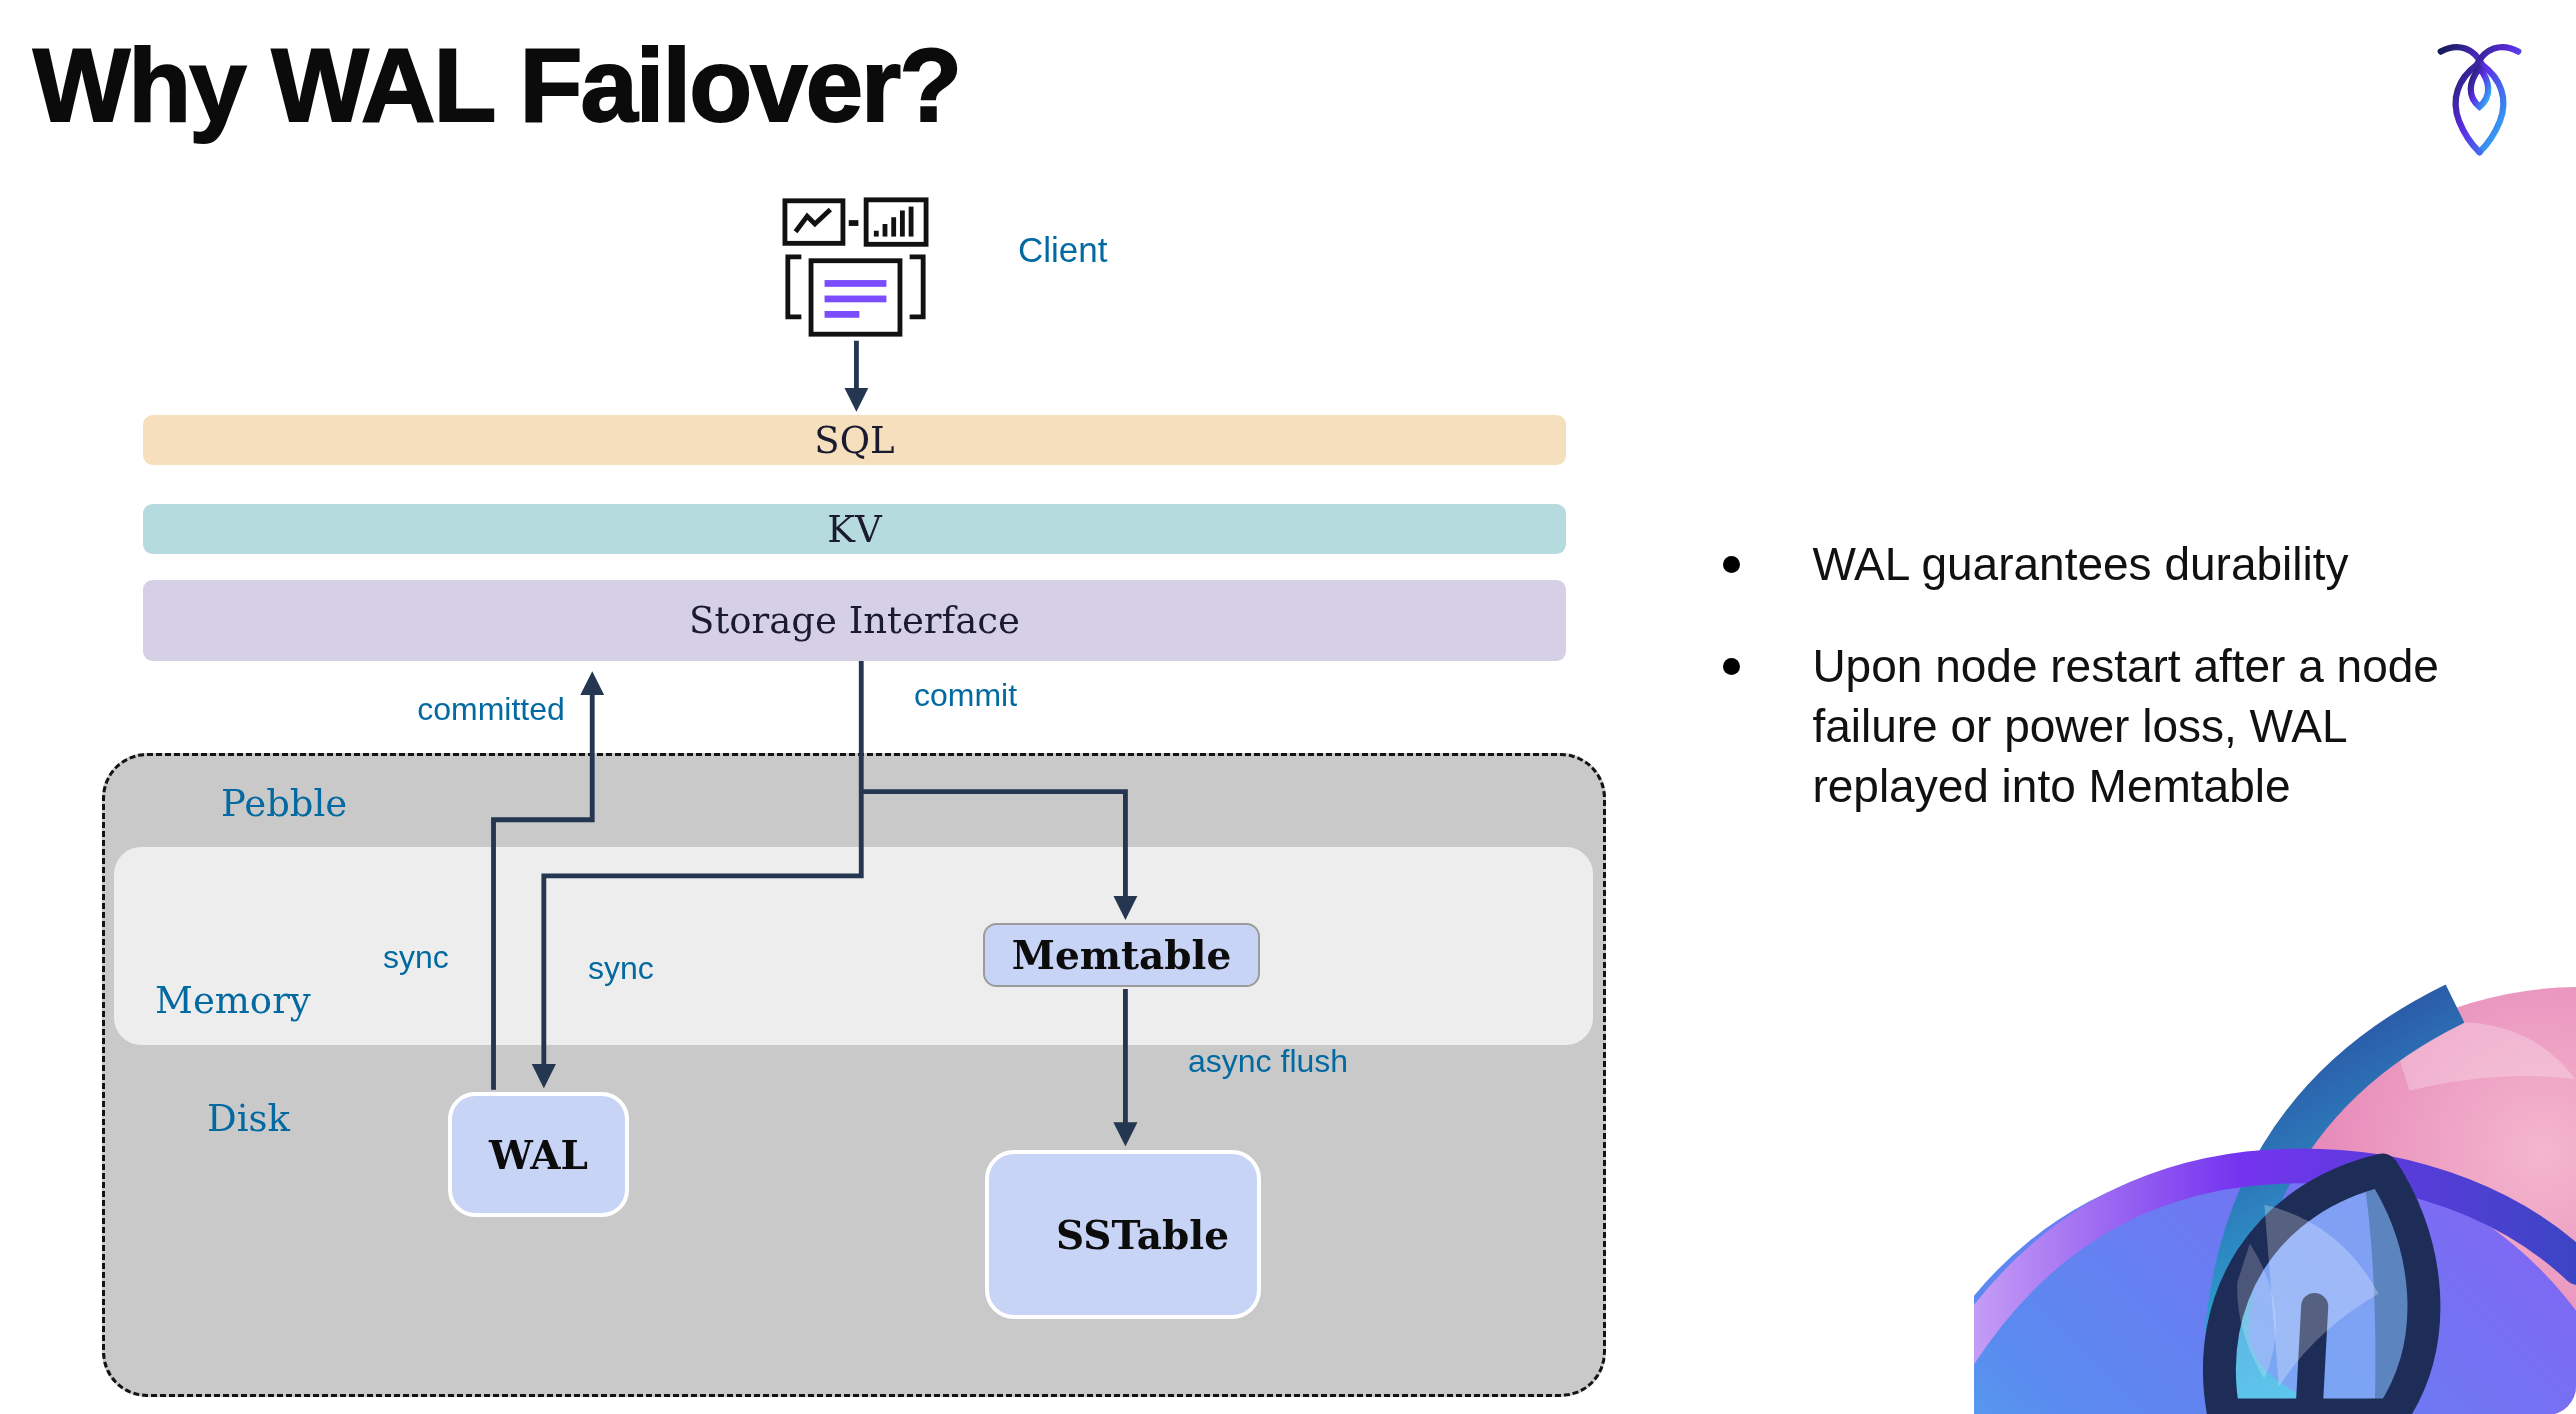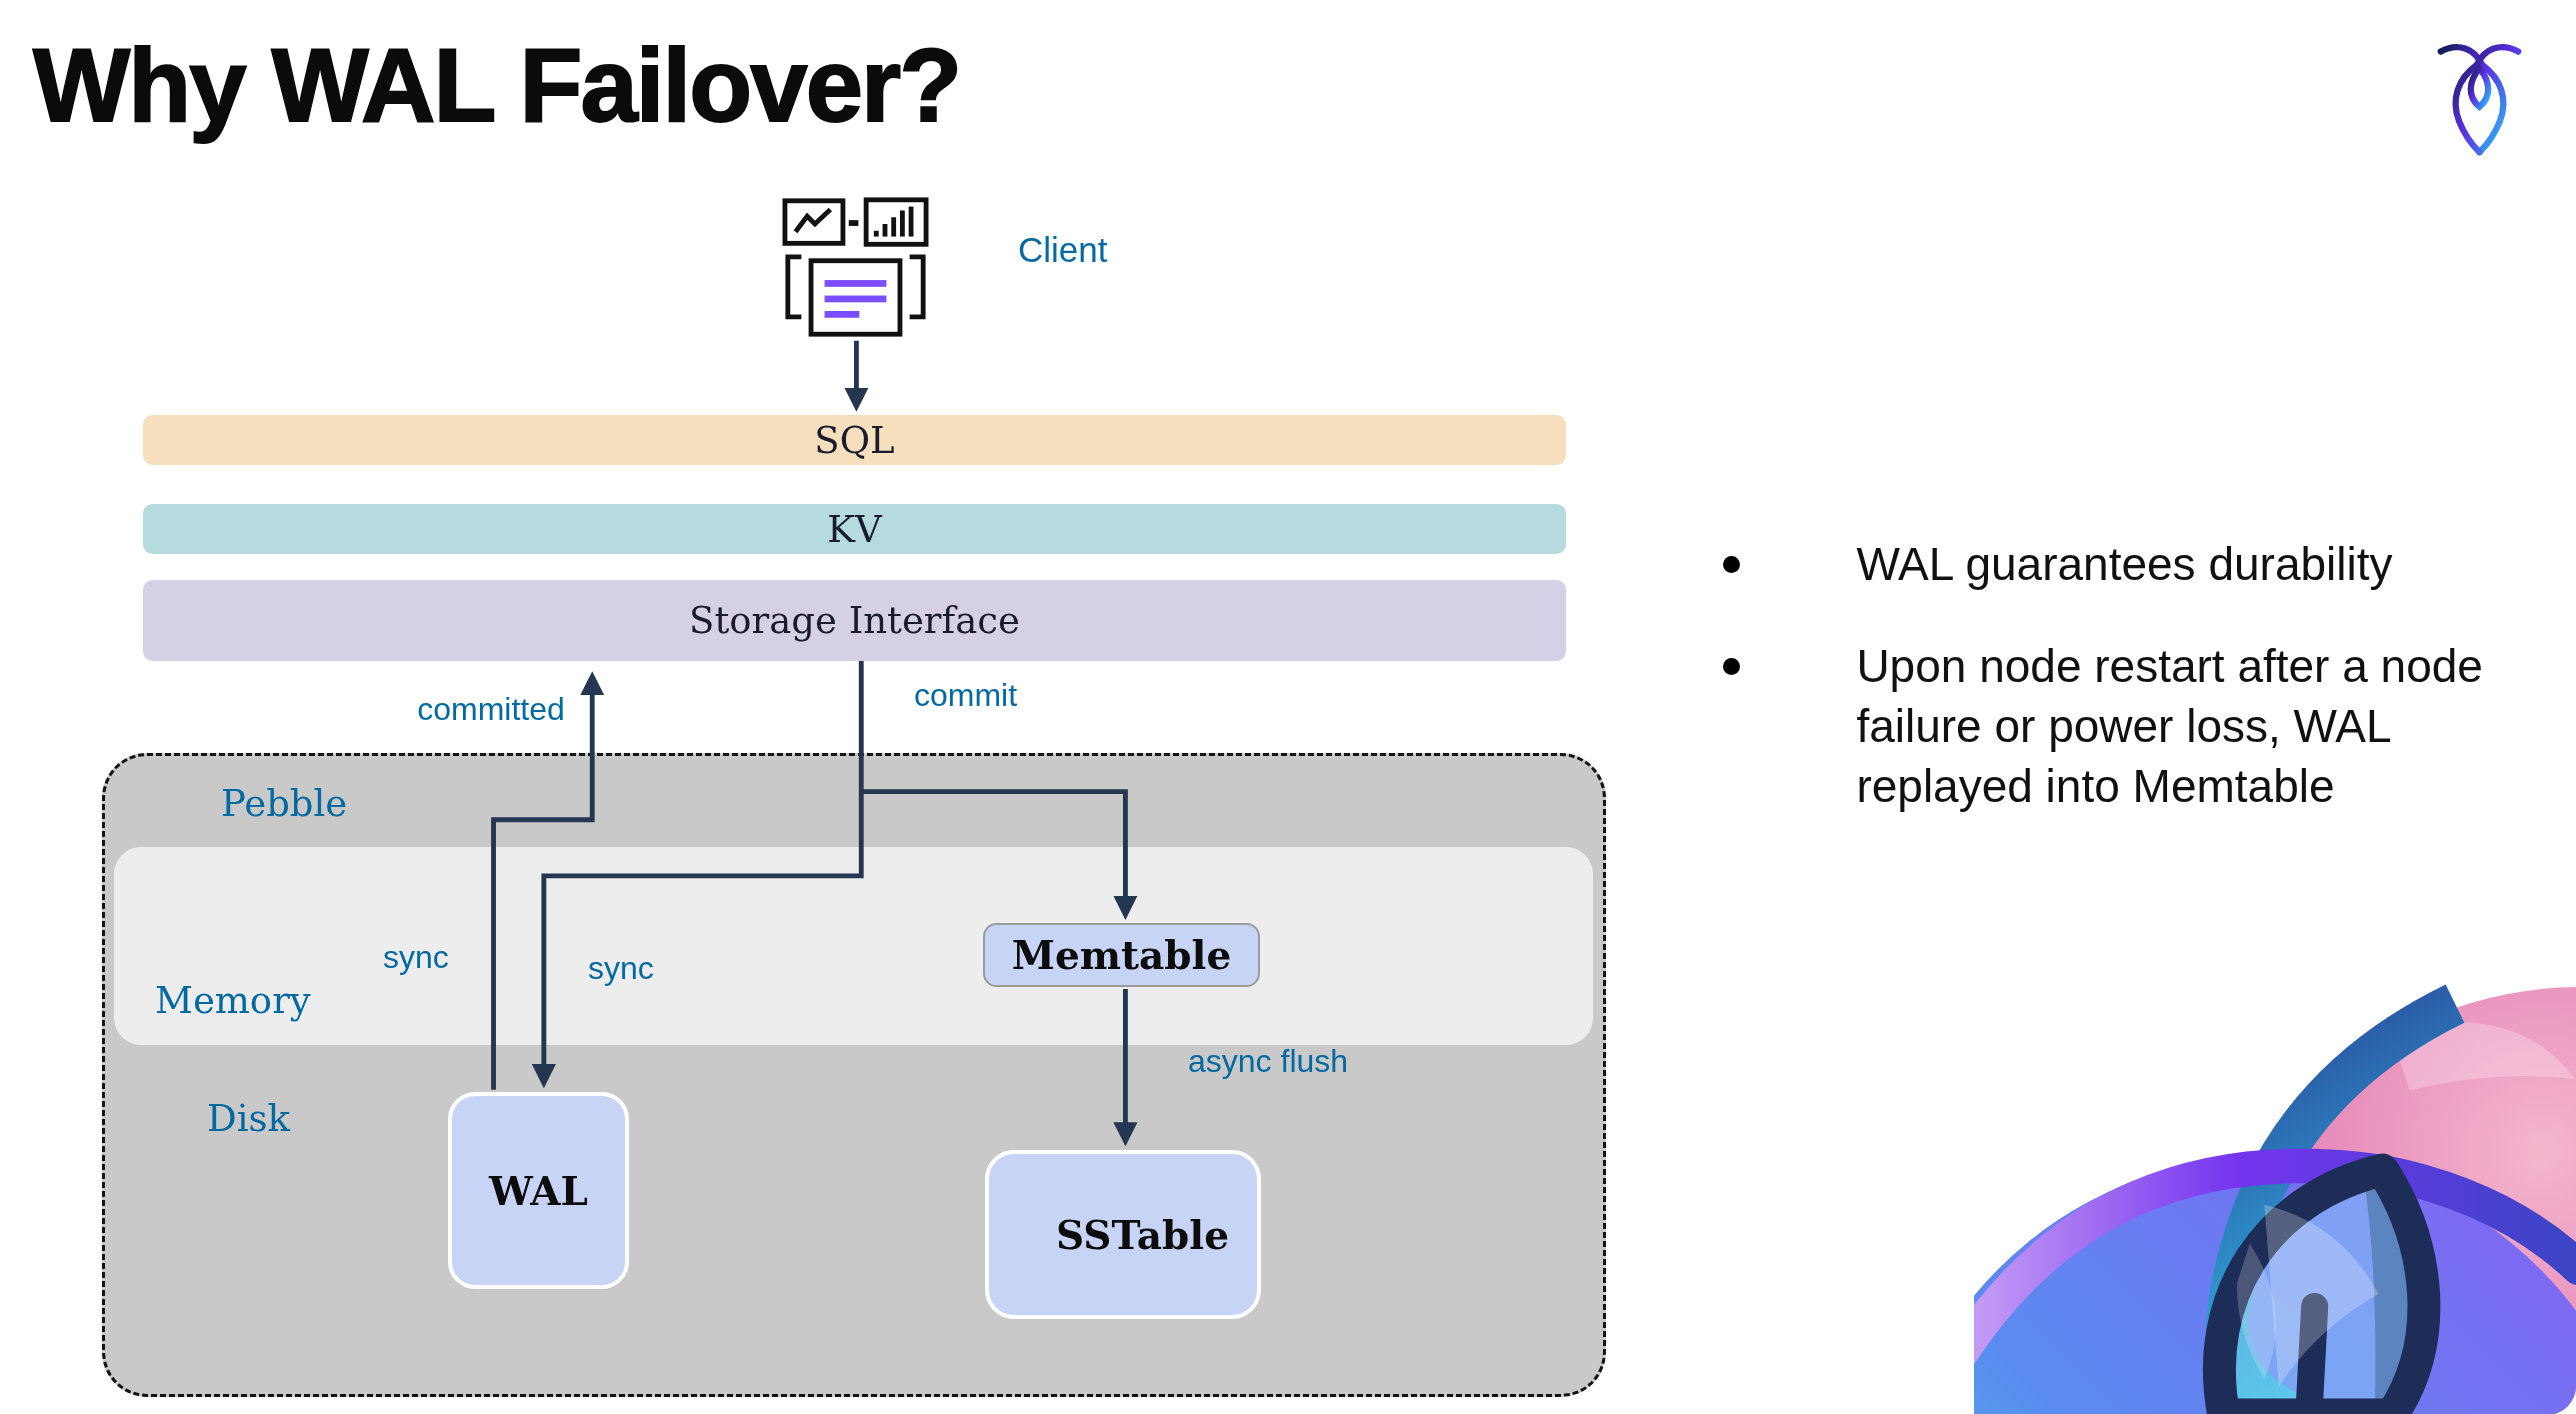--- a/index.html
+++ b/index.html
@@ -43,39 +43,39 @@
     font-size:37px;color:#0369a1;z-index:4;
   }
 
   
   .node{
     display:flex;align-items:center;justify-content:center;
     font-family:"DejaVu Serif","Liberation Serif",serif;
     font-weight:700;font-size:39px;color:#0c0c0c;
     background:#c8d4f6;box-sizing:border-box;z-index:3;
   }
-  .node-wal{left:448px;top:1092px;width:181px;height:197px;border:4.8px solid #ffffff;border-radius:27px;}
+  .node-wal{left:448px;top:1092px;width:181px;height:125px;border:4.8px solid #ffffff;border-radius:27px;}
   .node-memtable{left:983px;top:923px;width:277px;height:64px;border:2.9px solid #9b9b9b;border-radius:13.5px;}
   .node-sstable{left:985px;top:1150px;width:276px;height:169px;border:4.8px solid #ffffff;border-radius:29px;padding-left:39px;}
 
   
   .edge-label{
     font-family:"Liberation Sans",sans-serif;font-size:32px;color:#0369a1;z-index:4;
   }
   .client-label{left:1018px;top:230px;font-size:35px;}
 
   
   .arrows{left:0;top:0;z-index:5;pointer-events:none;}
 
   
   .bullet-list{
     left:1723px;top:534px;width:832px;z-index:2;
     font-family:"Liberation Sans",sans-serif;
   }
-  .bullet-item{display:flex;margin-bottom:42px;gap:44px;}
+  .bullet-item{display:flex;margin-bottom:42px;}
   .bullet-dot{
     width:17.4px;height:17.4px;border-radius:50%;background:#000000;
     margin-top:22px;margin-right:72px;flex:0 0 auto;
   }
   .bullet-text{
     font-size:46px;line-height:60px;color:#111111;width:668px;
   }
 
   
   .logo{left:2431px;top:39px;z-index:2;}

